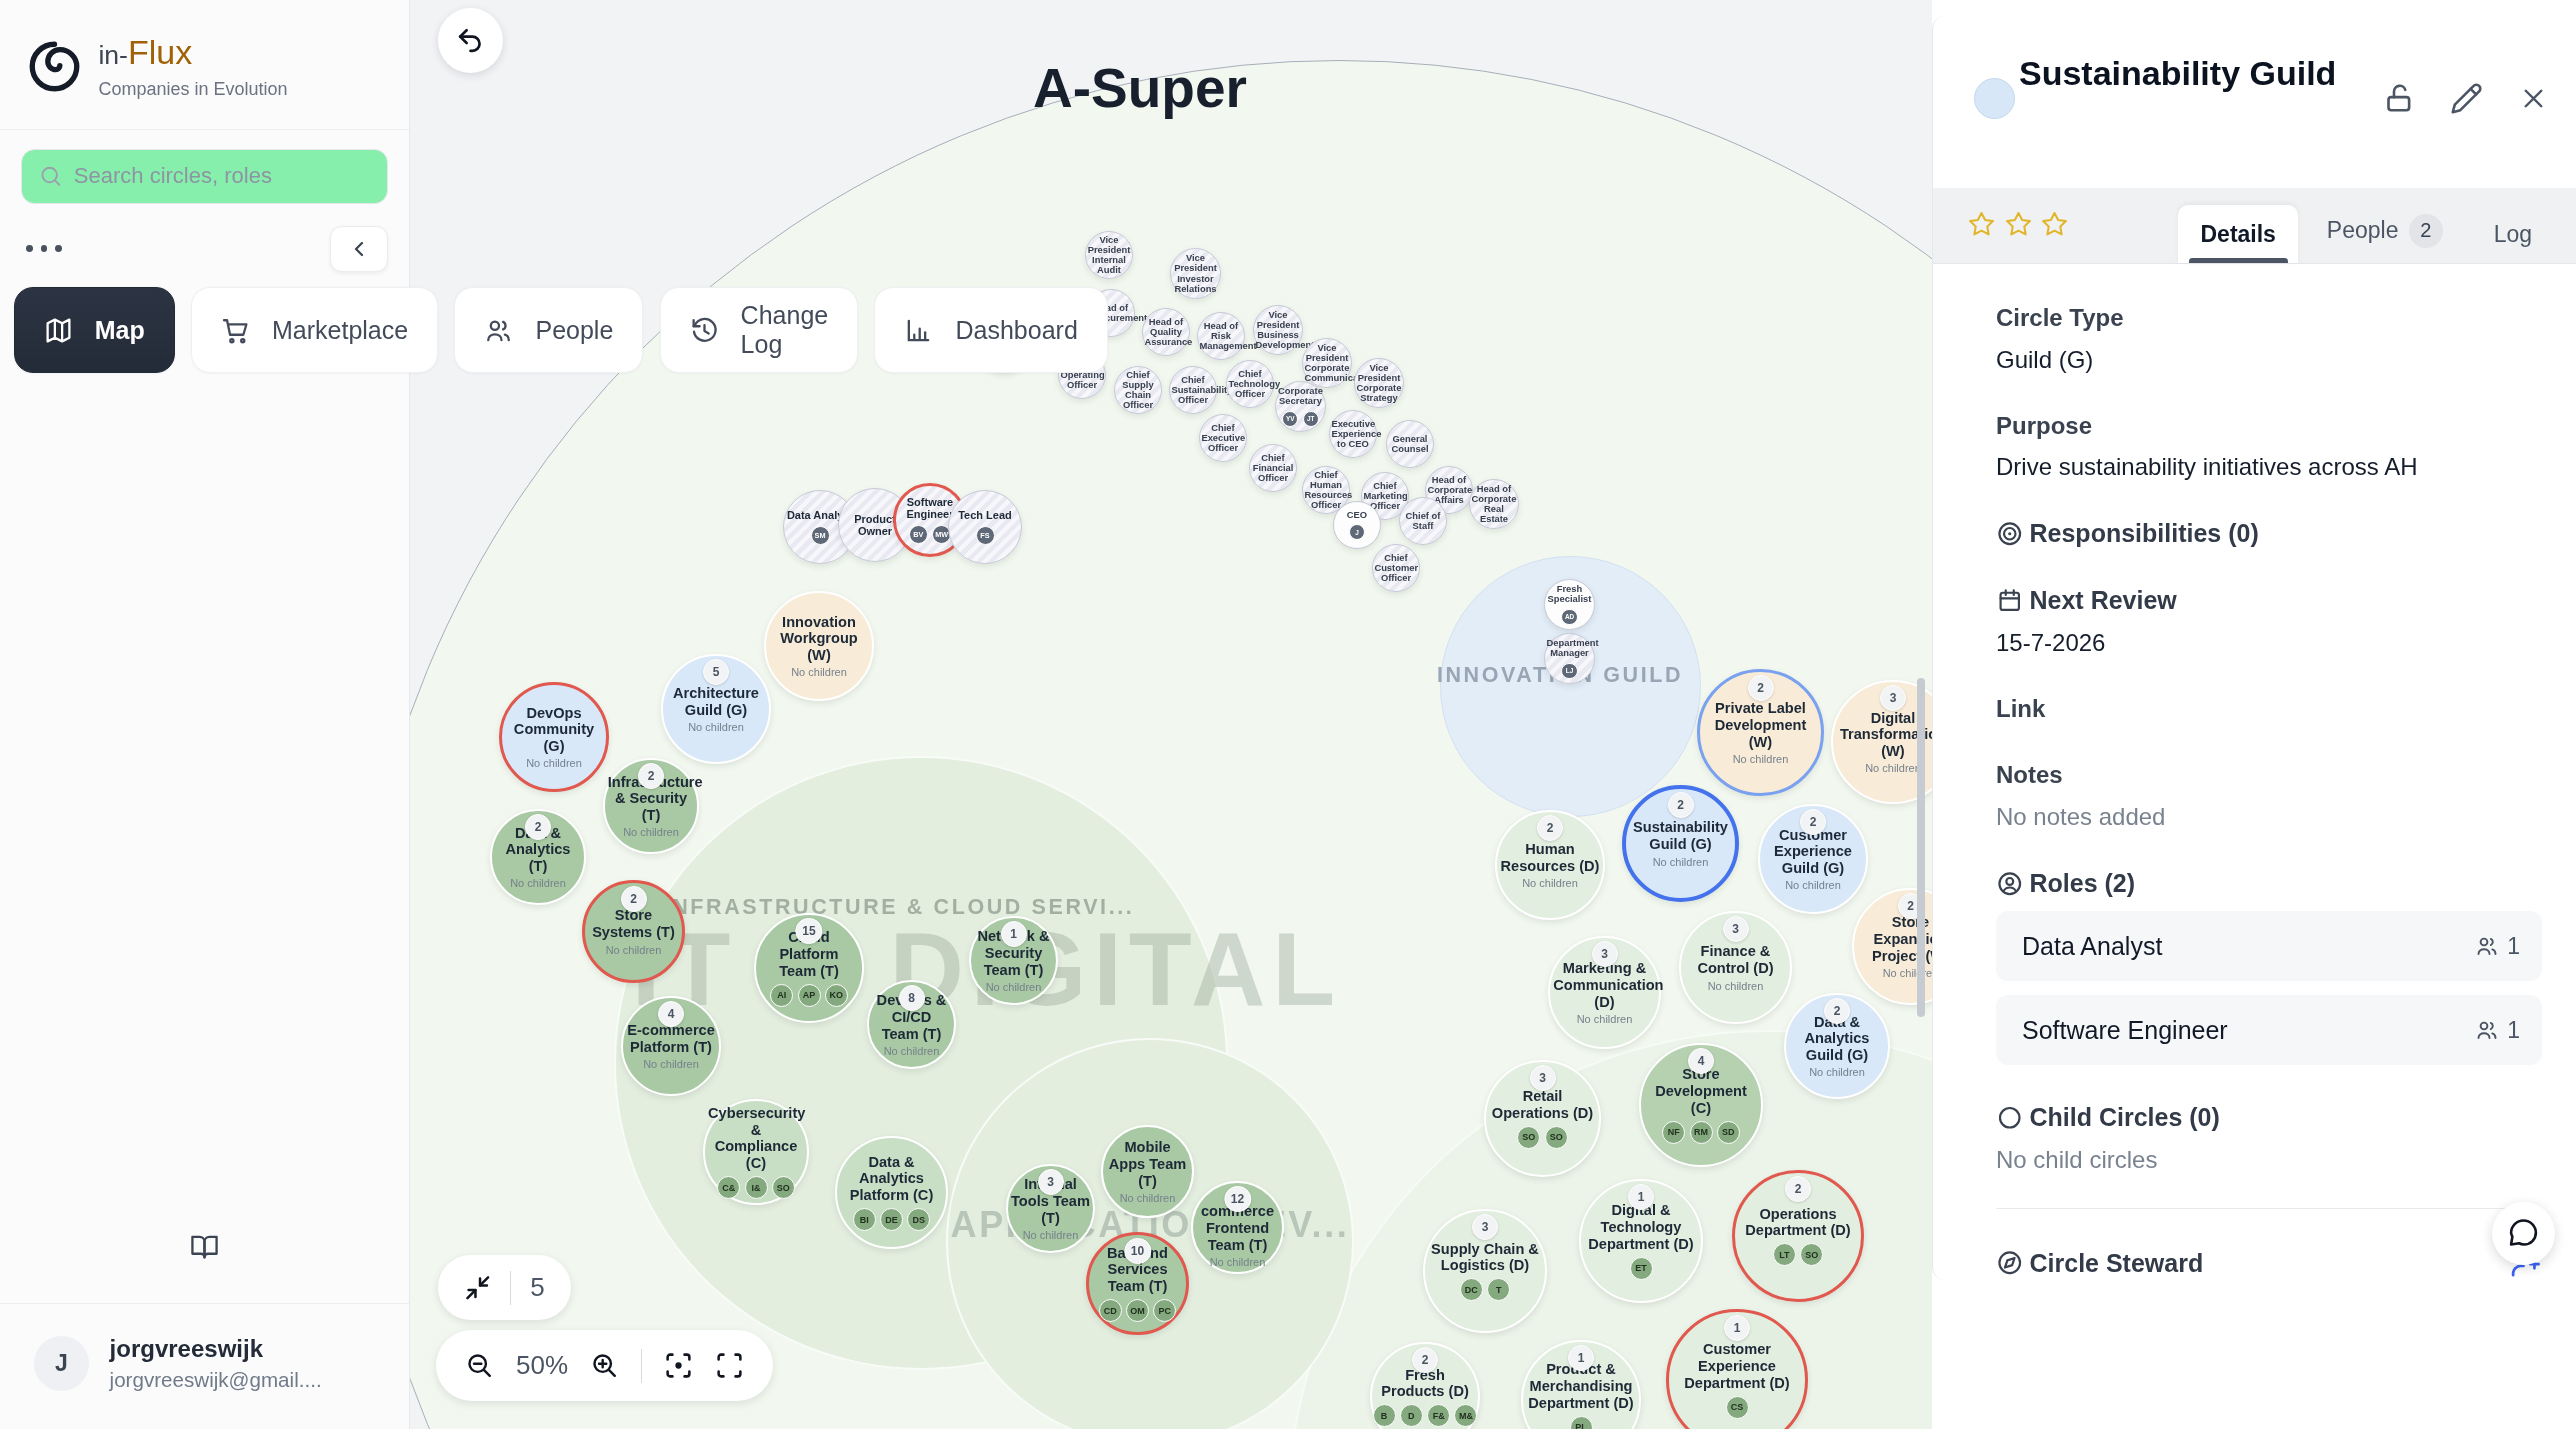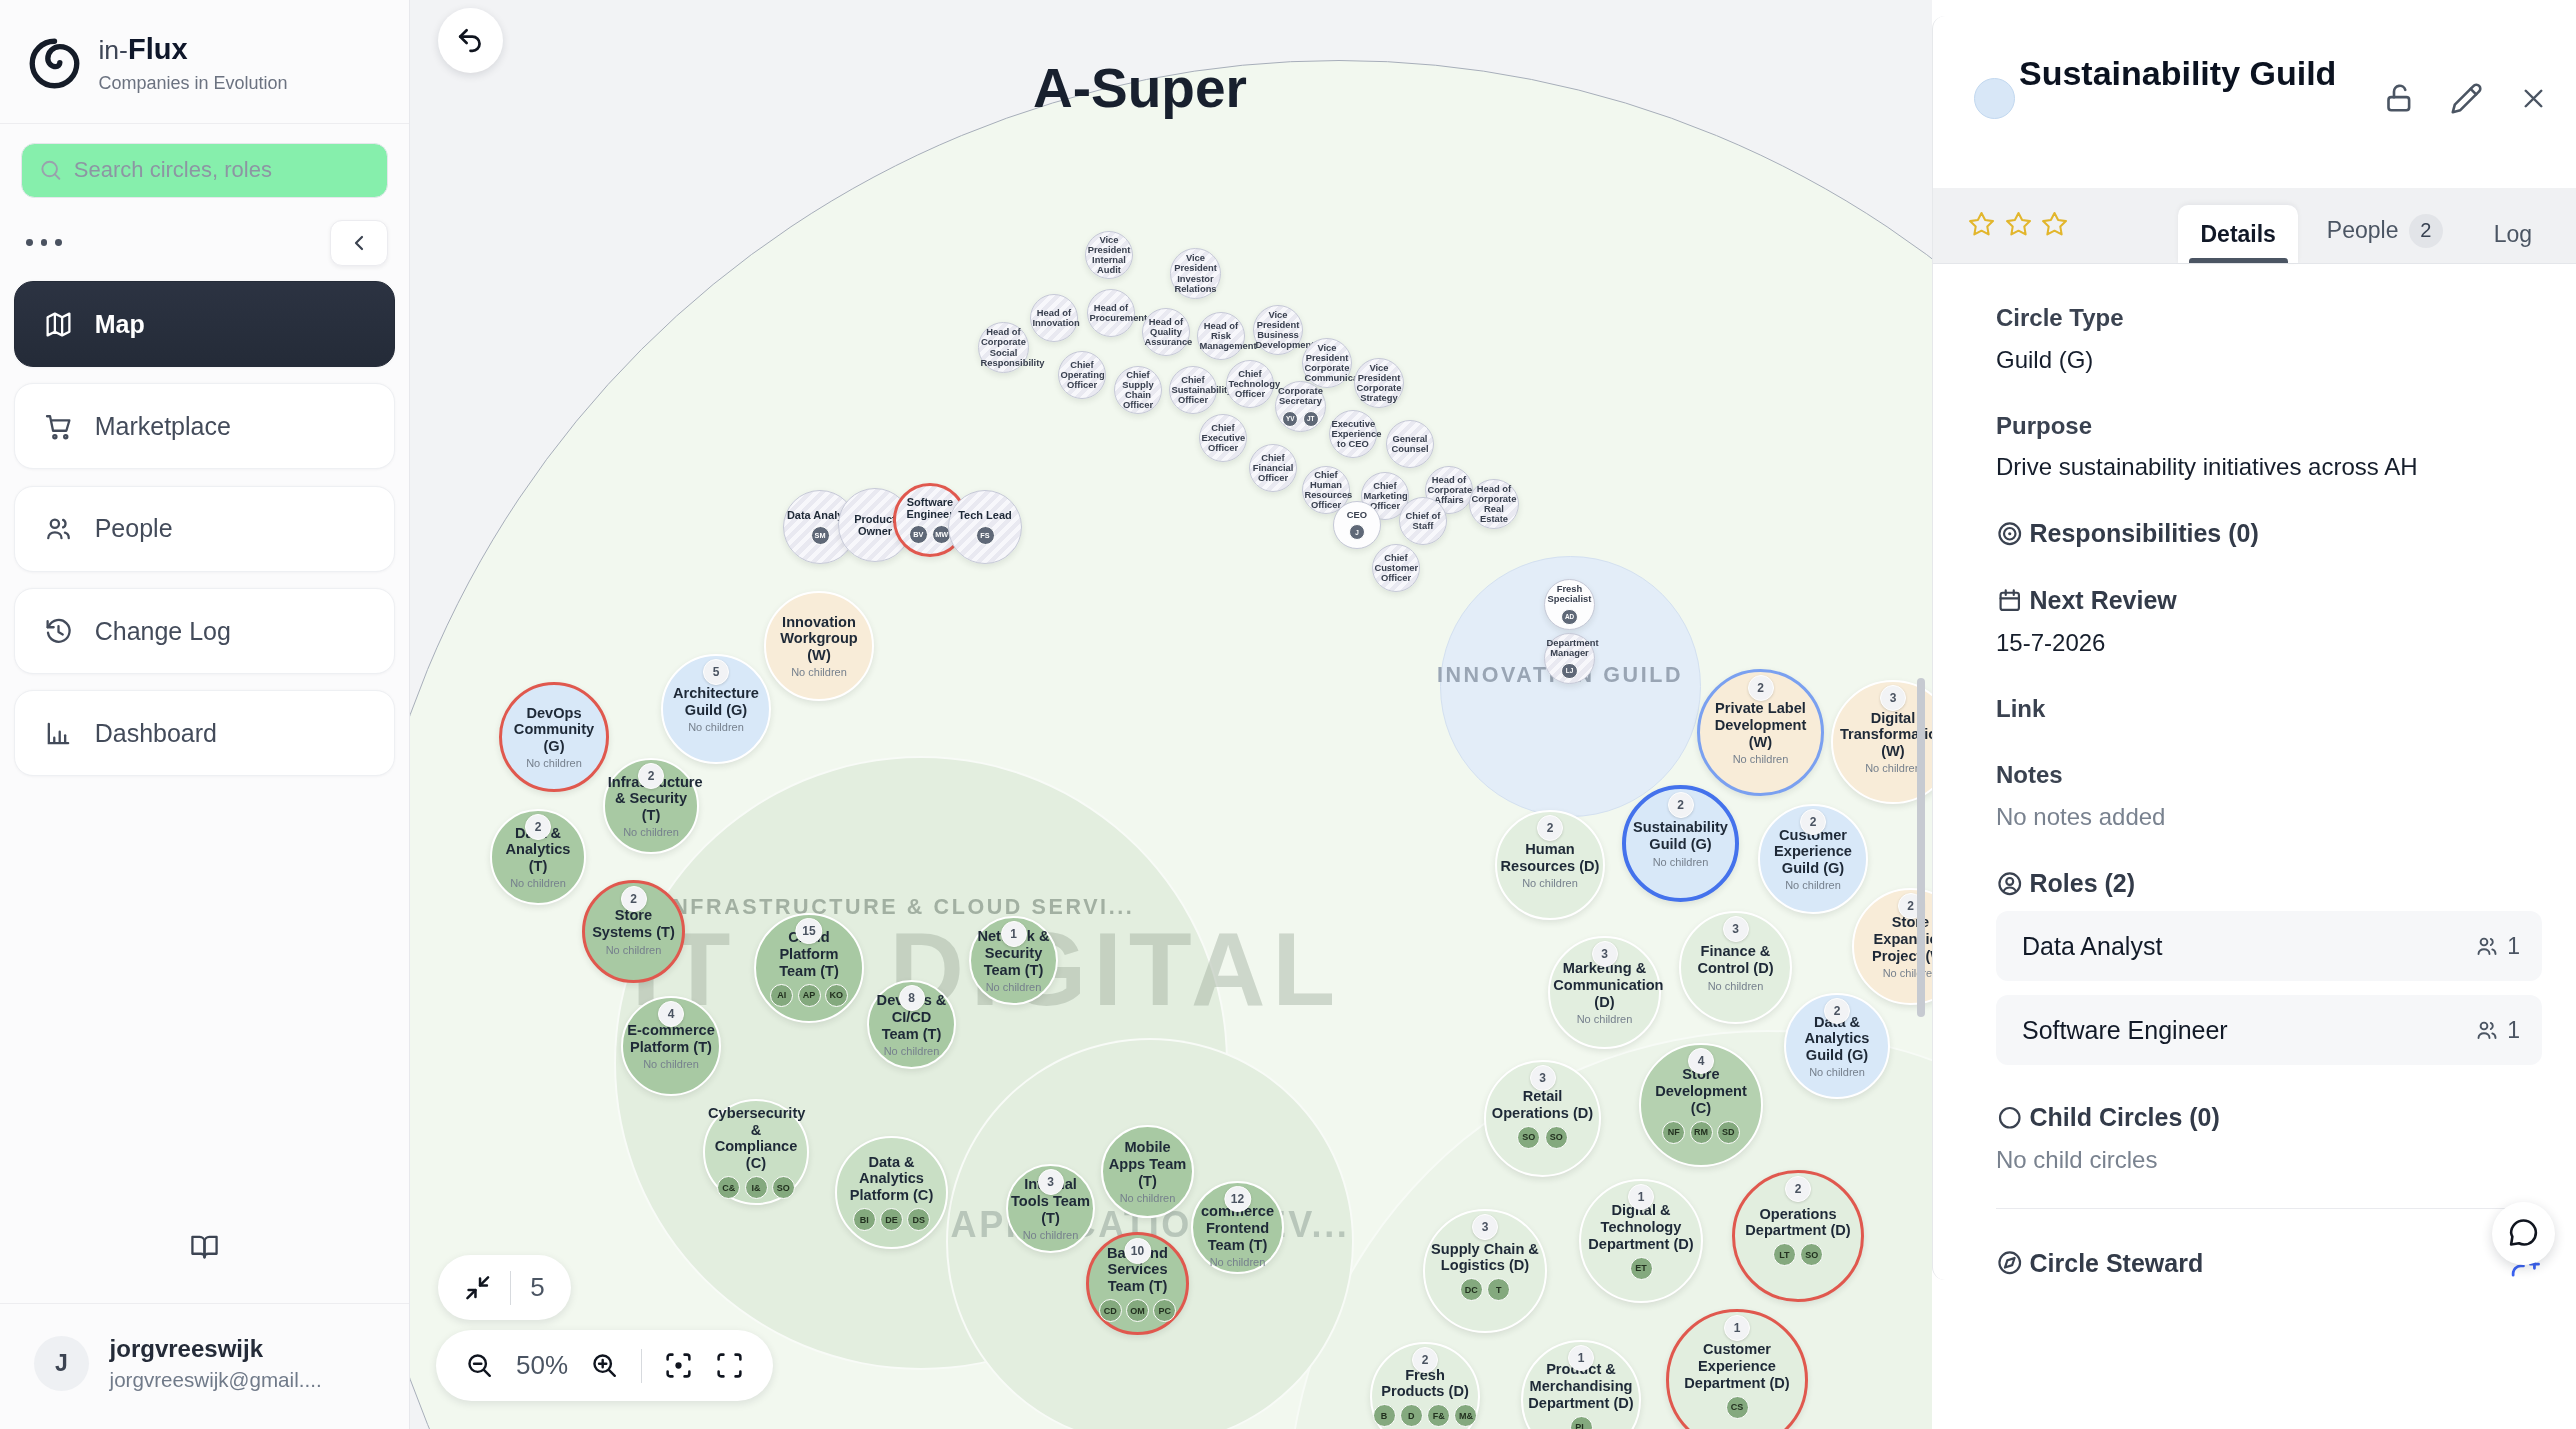--- a/index.html
+++ b/index.html
@@ -3,31 +3,31 @@
 <meta charset="utf-8">
 <style>
   * { margin:0; padding:0; box-sizing:border-box; }
   html,body { width:2576px; height:1430px; overflow:hidden; font-family:"Liberation Sans", sans-serif; background:#fff; }
 
   
   #sidebar { position:absolute; left:0; top:0; width:410px; height:1430px; background:#fbfbfc; border-right:0.9px solid #e7e8ec; z-index:30; }
   .side-head { display:flex; align-items:center; gap:15.4px; padding:33px 26px 29px 26px; }
   .logo-badge { width:57px; height:57px; flex:0 0 57px; }
   .brand-line1 { font-size:26.6px; color:#3e4656; }
-  .brand-line1 b { font-size:29px; font-weight:700; color:#0f172a; }
+  .brand-line1 b { font-size:34px; font-weight:400; color:#a16207; }
   .brand-tag { font-size:18px; color:#6b7280; margin-top:6.9px; }
   .side-div { height:0.9px; background:#ededf0; }
   .searchbox { margin:19px 20.6px 0 20.6px; height:55px; border:1.3px solid #e5e7ec; background:#86efac; border-radius:13.7px; display:flex; align-items:center; gap:12px; padding:0 17px; }
   .searchbox input { border:none; outline:none; font-size:22px; color:#374151; width:100%; background:transparent; font-family:inherit; }
   .searchbox input::placeholder { color:#8d95a3; }
   .side-row { display:flex; align-items:center; justify-content:space-between; margin:22px 20.6px 8.6px 26px; }
   .dots { display:flex; gap:7.7px; }
   .dots i { width:6.9px; height:6.9px; border-radius:50%; background:#4a5260; display:block; }
   .collapse-btn { width:58px; height:46px; background:#fff; border:1.3px solid #ececf0; border-radius:12px; display:flex; align-items:center; justify-content:center; box-shadow:0 1.7px 4.3px rgba(20,24,40,.06); cursor:pointer; }
-  #nav { display:flex; flex-direction:column; gap:16.3px; margin:15.4px 13.7px 0 13.7px; }
+  #nav { display:flex; gap:16.3px; margin:15.4px 13.7px 0 13.7px; }
   .nav-item { height:86px; border-radius:19px; display:flex; align-items:center; gap:22px; padding:0 29px; font-size:25px; font-weight:500; color:#434b5a; background:#fff; border:1.3px solid #eef0f3; box-shadow:0 0.9px 2.6px rgba(20,24,40,.04); cursor:pointer; }
   .nav-item.active { background:linear-gradient(180deg,#2c3342,#242b38); color:#fff; border-color:#242b38; font-weight:600; }
   .nav-item svg { flex:0 0 auto; }
   .side-book { position:absolute; left:0; right:0; top:1232px; display:flex; justify-content:center; }
   .side-bottom-div { position:absolute; left:0; right:0; top:1303px; height:0.9px; background:#ededf0; }
   .user-row { position:absolute; left:34px; top:1335px; display:flex; align-items:center; gap:20.6px; }
   .user-avatar { width:55px; height:55px; border-radius:50%; background:#eef0f3; color:#3c4452; font-size:23px; font-weight:600; display:flex; align-items:center; justify-content:center; }
   .user-name { font-size:24px; font-weight:700; color:#242b38; }
   .user-email { font-size:20.6px; color:#707a89; margin-top:5.1px; }
 

